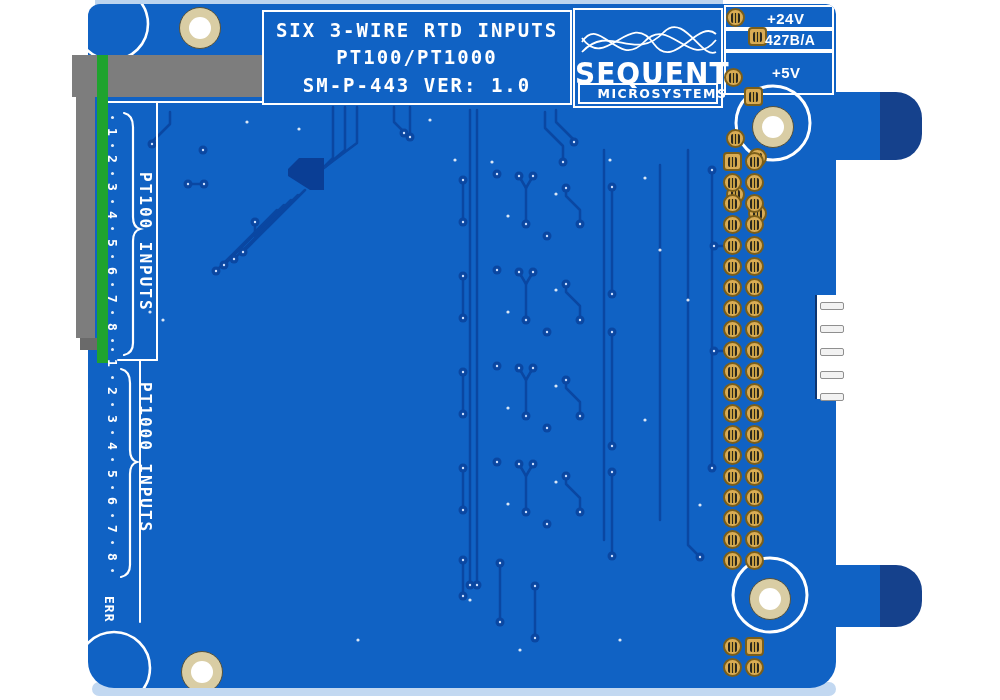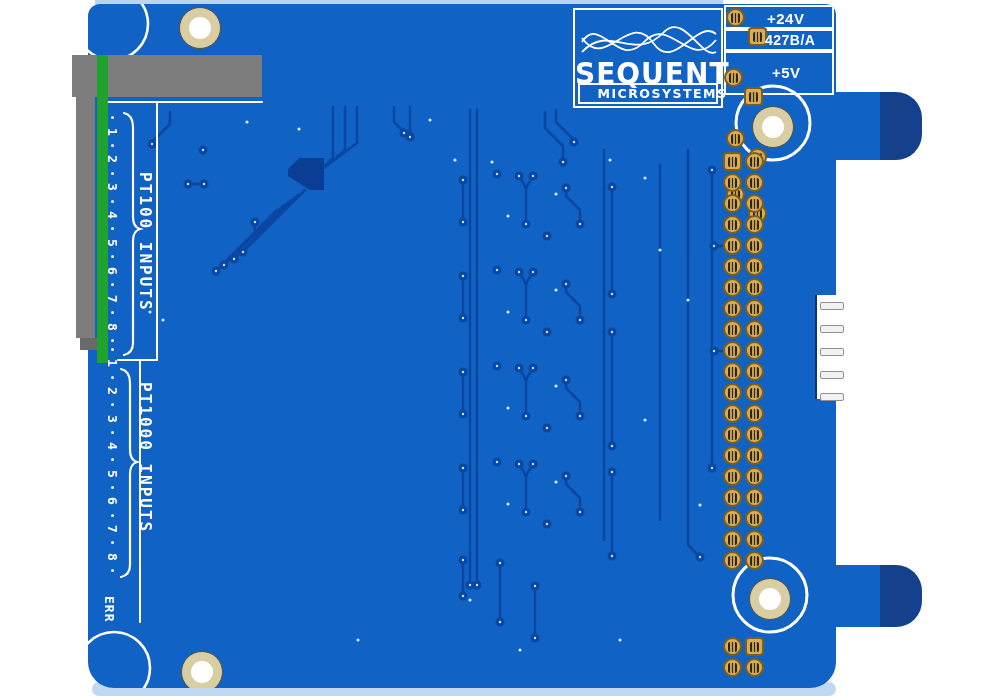--- a/index.html
+++ b/index.html
@@ -323,20 +323,25 @@
         <path d="M 124 113 Q 133 115 133 127 L 133 217 Q 133 227 140 229 Q 133 231 133 241 L 133 343 Q 133 353 124 355"></path>
         <path d="M 121 369 Q 130 371 130 383 L 130 450 Q 130 460 137 462 Q 130 464 130 474 L 130 565 Q 130 575 121 577"></path>
 
         <circle cx="112" cy="24" r="36" stroke-width="2.6"></circle>
         <circle cx="114" cy="668" r="36" stroke-width="2.6"></circle>
         <circle cx="773" cy="123" r="37" stroke-width="3"></circle>
         <circle cx="770" cy="595" r="37" stroke-width="3"></circle>
       </g>
     </svg>
 
+    <div class="abs silkbox" id="title-box">
+      <div>SIX 3-WIRE RTD INPUTS</div>
+      <div>PT100/PT1000</div>
+      <div>SM-P-443 VER: 1.0</div>
+    </div>
 
     <div class="abs silkbox" id="logo-box">
       <svg width="142" height="50" style="left:3px;top:4px;">
         <g fill="none" stroke="#fff" stroke-width="1.8">
           <path d="M 4 28 C 22 0, 40 56, 66 28 C 92 0, 112 58, 138 26"></path>
           <path d="M 4 24 C 28 58, 52 -6, 76 30 C 96 58, 120 4, 138 20"></path>
           <path d="M 4 38 C 32 8, 56 50, 86 18 C 106 -2, 124 46, 138 38"></path>
         </g>
       </svg>
       <div id="logo-name">SEQUENT</div>

